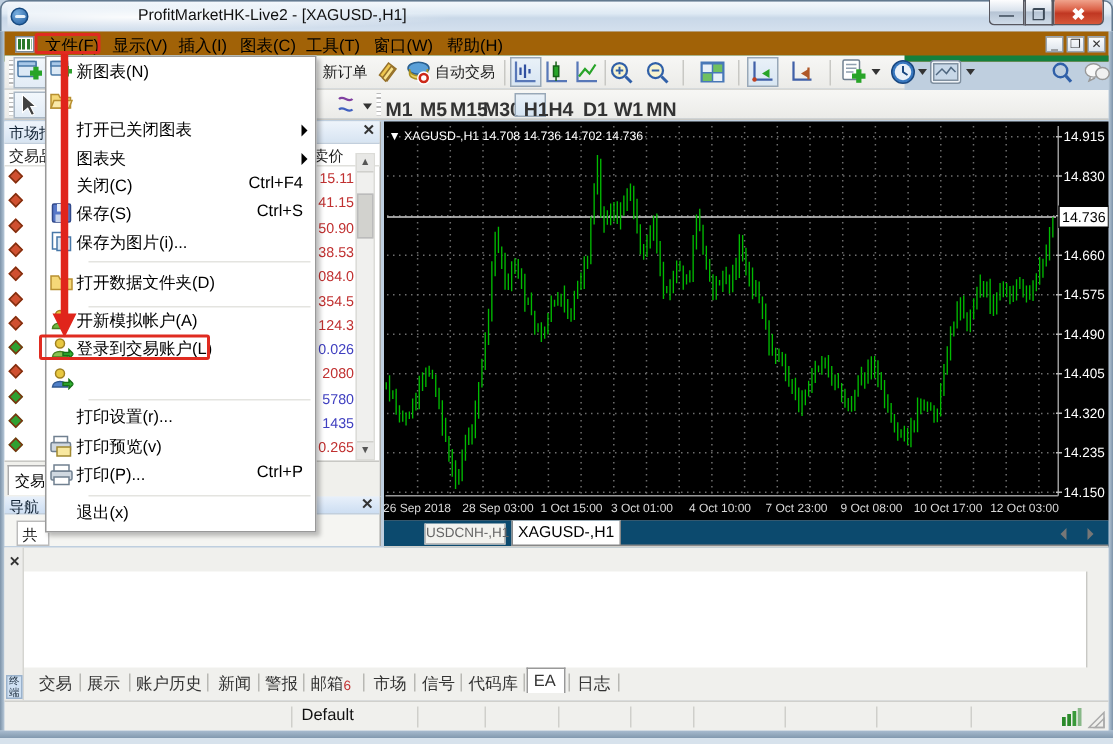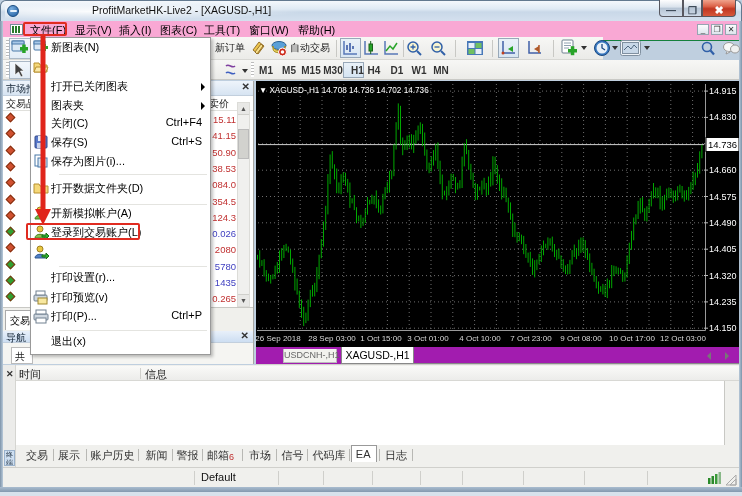--- a/index.html
+++ b/index.html
@@ -18,47 +18,47 @@
 #btnmin { left:659px; width:24px; border-radius:0 0 0 4px; background:linear-gradient(#fdfdfe,#d9e2ec 45%,#b6c4d4 50%,#cfdbe8);}
 #btnmax { left:683px; width:19px; background:linear-gradient(#fdfdfe,#d9e2ec 45%,#b6c4d4 50%,#cfdbe8);}
 #btnclose { left:702px; width:34px; border-radius:0 0 4px 0; background:linear-gradient(#f0a38c,#dc6248 40%,#c03722 55%,#d6573a);}
 .winbtn span { font-size:10px; line-height:15px; color:#3d4a58; font-weight:bold;}
 #btnclose span { color:#fff; font-size:11px; }
 #leftborder { left:0; top:21px; width:3px; height:466px; background:linear-gradient(90deg,#7d93a9,#b9cada); }
 #rightborder { left:739px; top:21px; width:3px; height:466px; background:linear-gradient(90deg,#b9cada,#7d93a9); }
 #bottomborder { left:0; top:487px; width:742px; height:6px; background:linear-gradient(#9fb2c5,#76markt 0); background:linear-gradient(#a9bccf,#7b92a8); }
 #bottomedge { left:0; top:492px; width:742px; height:4px; background:#d7e2ec; }
 
-#menubar { left:3px; top:21px; width:736px; height:20px; background:#f9a8d4; border-bottom:1px solid #15803d; font-size:11px; color:#000; }
+#menubar { left:3px; top:21px; width:736px; height:20px; background:#a16207; border-bottom:4px solid #15803d; font-size:11px; color:#000; }
 .menuitem { position:absolute; top:2px; white-space:nowrap; }
 #mdiicon { left:7px; top:3px; width:13px; height:11px; border:1px solid #7a8a9a; background:#fff; }
 #mdiicon:before { content:""; position:absolute; left:1px; top:1px; width:9px; height:7px; background:repeating-linear-gradient(90deg,#2a7a2a 0 2px,#fff 2px 3px); }
 .mdibtn { top:3px; width:12px; height:11px; border:1px solid #98a4b2; background:linear-gradient(#fcfdfe,#dde4ec); font-size:8px; line-height:9px; text-align:center; color:#333; }
 
 #toolbar1 { left:3px; top:37px; width:600px; height:23px; background:linear-gradient(#f7f7f5,#ebebe8); border-bottom:1px solid #d8d8d4; }
 #toolbar2 { left:3px; top:60px; width:736px; height:20px; background:linear-gradient(#f7f7f5,#ebebe8); border-bottom:1px solid #c9c9c5; }
 .grip { position:absolute; width:3px; background:repeating-linear-gradient(#bbb 0 1px, #fff 1px 3px); }
 .tsep { position:absolute; width:1px; background:#c8c8c4; }
 .tbtext { position:absolute; font-size:10px; color:#1a1a1a; white-space:nowrap; }
-.tfbtn { position:absolute; font-size:10px; font-weight:bold; color:#333; text-align:center; }
+.tfbtn { position:absolute; font-size:13px; font-weight:bold; color:#333; text-align:center; }
 #h1btn { left:340px; top:2px; width:21px; height:16px; border:1px solid #98a8b8; background:linear-gradient(#e9f1f8,#d5e4f2); }
 .pressed { border:1px solid #98a8b8; background:linear-gradient(#e9f1f8,#d8e6f3); }
 
 #mw { left:3px; top:81px; width:251px; height:250px; background:#fff; border-right:1px solid #a8a8a4; }
 #mwhead { position:absolute; left:0; top:0; width:250px; height:15px; background:linear-gradient(#eef4fb,#d7e4f2); border-bottom:1px solid #c2cfdd; font-size:10px; color:#123; }
 #mwcols { position:absolute; left:0; top:15px; width:250px; height:15px; background:#fff; border-bottom:1px solid #e0e0dc; font-size:10px; color:#222; }
 .mwrow { position:absolute; left:0; width:234px; height:16.3px; font-size:9.5px; }
 .mwrow .price { position:absolute; right:1px; top:3px; }
 .diam { position:absolute; left:4px; width:7px; height:7px; transform:rotate(45deg); }
 #mwscroll { position:absolute; left:234px; top:21px; width:13px; height:205px; background:#f0f0ee; border:1px solid #dcdcd8; }
 #navp { left:3px; top:331px; width:251px; height:33px; background:#f5f5f2; border-right:1px solid #a8a8a4; }
 #navhead { position:absolute; left:0; top:0; width:250px; height:12px; background:linear-gradient(#e8f0fa,#cddef2); border-bottom:1px solid #c2cfdd; font-size:10px; color:#123; }
 
 #chart { left:256px; top:81px; width:483px; height:266px; background:#000; }
-#charttabs { left:256px; top:347px; width:483px; height:18px; background:#a21caf; border-bottom:1px solid #d0d0cc;text-decoration:underline; }
+#charttabs { left:256px; top:347px; width:483px; height:18px; background:#0c4a6e; border-bottom:1px solid #d0d0cc;text-decoration:underline; }
 .ctab { position:absolute; font-size:9.5px; white-space:nowrap; }
 
 #terminal { left:3px; top:365px; width:736px; height:102px; background:#f0f0ed; }
 #termside { position:absolute; left:0; top:0; width:13px; height:102px; background:#ececea; border-right:1px solid #d5d5d1; }
 #termhead { position:absolute; left:13px; top:1px; width:723px; height:15px; background:linear-gradient(#fafaf8,#ececea); border-bottom:1px solid #d8d8d4; font-size:11px; color:#222; }
 #termbody { position:absolute; left:13px; top:16px; width:709px; height:64px; background:#fff; border-right:1px solid #c8c8c4; }
 #termtabs { position:absolute; left:13px; top:80px; width:723px; height:22px; font-size:11px; color:#333; }
 .ttab { position:absolute; top:3px; }
 .tsep2 { position:absolute; top:4px; width:1px; height:12px; background:#b8b8b4; }
 #statusbar { left:3px; top:467px; width:736px; height:20px; background:#f0f0ed; border-top:1px solid #d0d0cc; font-size:11px; color:#111; }
@@ -359,25 +359,20 @@
 </div>
 
 <div class="abs" id="terminal">
   <div id="termside">
     <div style="position:absolute;left:3px;top:4px;font-size:9px;font-weight:bold;color:#333">✕</div>
     <div style="position:absolute;left:1px;top:85px;width:11px;height:16px;background:#cfe0f2;border:1px solid #9ab2cc;font-size:7px;color:#234;text-align:center;line-height:8px;overflow:hidden">
         <div>终</div>
         <div>端</div>
       </div>
   </div>
-  <div id="termhead">
-    <span style="position:absolute;left:3px;top:1px">时间</span>
-    <span style="position:absolute;left:129px;top:1px">信息</span>
-      <span style="position:absolute;left:124px;top:2px;width:1px;height:11px;background:#d0d0cc"></span>
-  </div>
   <div id="termbody"></div>
   <div id="termtabs">
     <div class="ttab" style="left:10.0px">交易</div>
       <div class="ttab" style="left:42.0px">展示</div>
       <div class="ttab" style="left:74.6px">账户历史</div>
       <div class="ttab" style="left:129.5px">新闻</div>
       <div class="ttab" style="left:160.6px">警报</div>
       <div class="ttab" style="left:191.0px">邮箱</div>
       <div class="ttab" style="left:213.0px;top:7px;font-size:9px;color:#c03030">6</div>
       <div class="ttab" style="left:233.0px">市场</div>

